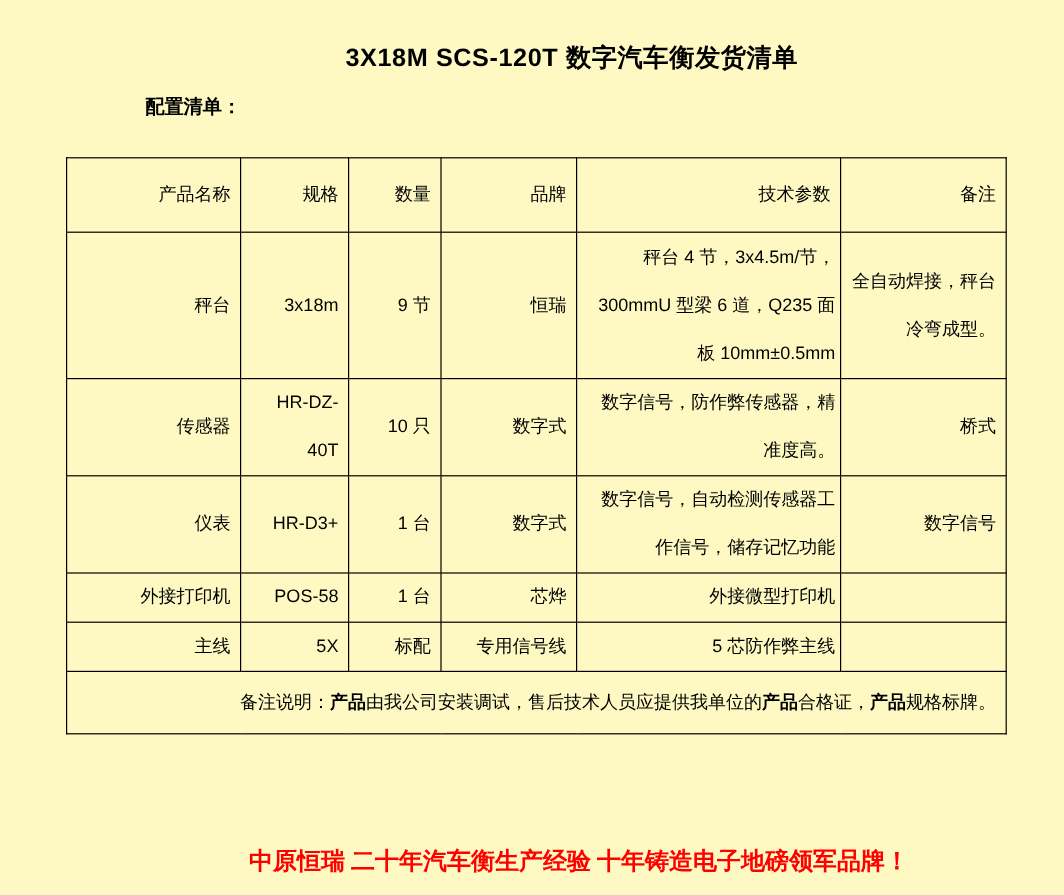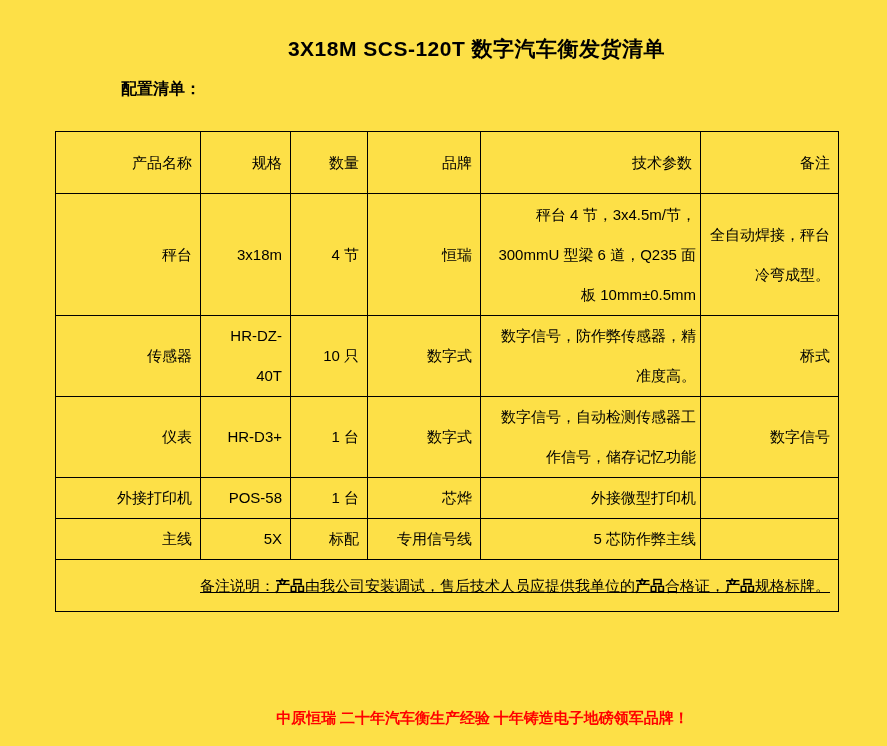--- a/index.html
+++ b/index.html
@@ -4,21 +4,21 @@
 <style>
   html, body {
     margin: 0;
     padding: 0;
     background: #ffffff;
   }
   .page {
     position: relative;
     width: 887px;
     height: 746px;
-    background: #fde047;
+    background: #fef9c3;
     color: #000000;
     font-family: "Liberation Sans", sans-serif;
     overflow: hidden;
   }
   .doc-title {
     position: absolute;
     top: 36px;
     left: 0;
     width: 100%;
     margin: 0;
@@ -55,32 +55,31 @@
     font-weight: normal;
     line-height: 40px;
     overflow: hidden;
   }
   .spec-table td.params-cell {
     padding-right: 4px;
   }
   .spec-table tr.remark-row td {
     line-height: 50px;
     white-space: nowrap;
-    text-decoration: underline;
   }
   .seg { font-weight: normal; }
   .seg.b { font-weight: bold; }
   .slogan {
     position: absolute;
     top: 707px;
     left: 0;
     width: 100%;
     text-align: center;
     text-indent: 78px;
-    font-size: 15px;
+    font-size: 20px;
     line-height: 22px;
     font-weight: bold;
     font-family: "Liberation Serif", serif;
     color: #FF0000;
   }
 </style>
 </head>
 <body>
 
 <div class="page">
@@ -105,21 +104,21 @@
         <th>数量</th>
         <th>品牌</th>
         <th>技术参数</th>
         <th>备注</th>
       </tr>
     </thead>
     <tbody>
       <tr style="height:122px">
         <td class="name-cell">秤台</td>
         <td class="spec-cell">3x18m</td>
-        <td class="qty-cell">4 节</td>
+        <td class="qty-cell">9 节</td>
         <td class="brand-cell">恒瑞</td>
         <td class="params-cell">秤台 4 节，3x4.5m/节，300mmU 型梁 6 道，Q235 面板 10mm±0.5mm</td>
         <td class="note-cell">全自动焊接，秤台冷弯成型。</td>
       </tr>
       <tr style="height:77px">
         <td class="name-cell">传感器</td>
         <td class="spec-cell">HR-DZ-40T</td>
         <td class="qty-cell">10 只</td>
         <td class="brand-cell">数字式</td>
         <td class="params-cell">数字信号，防作弊传感器，精准度高。</td>

